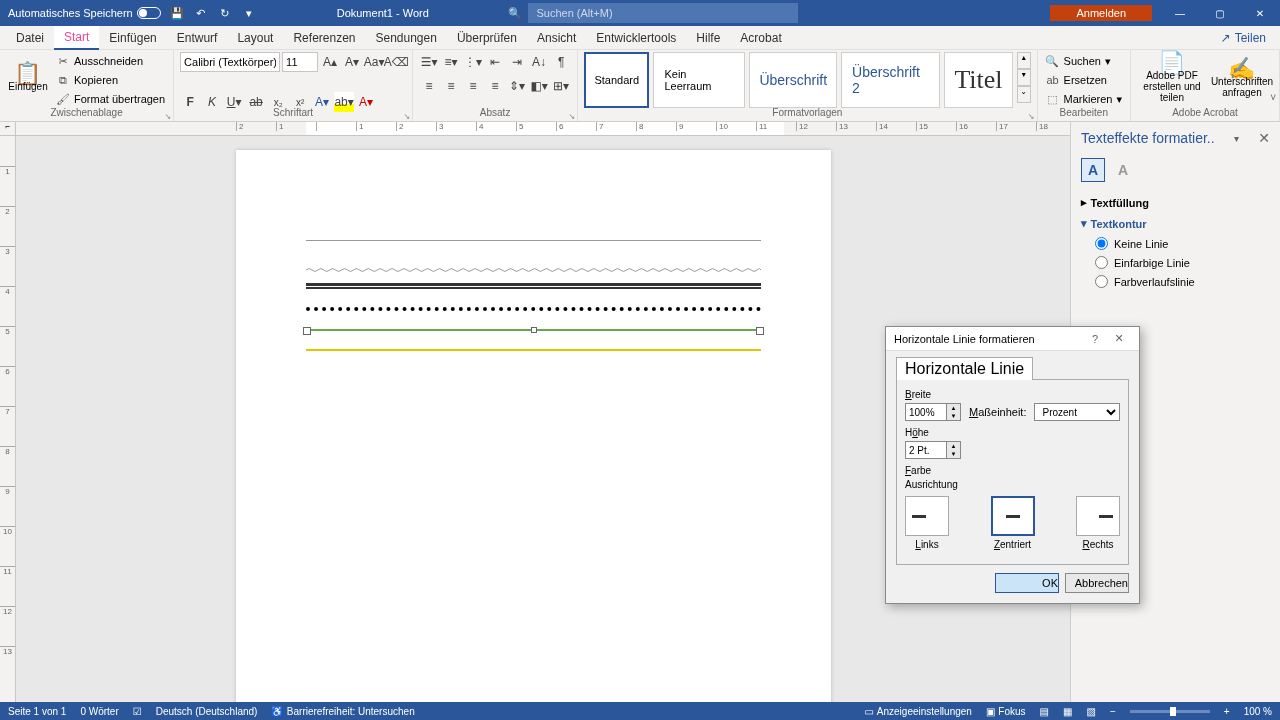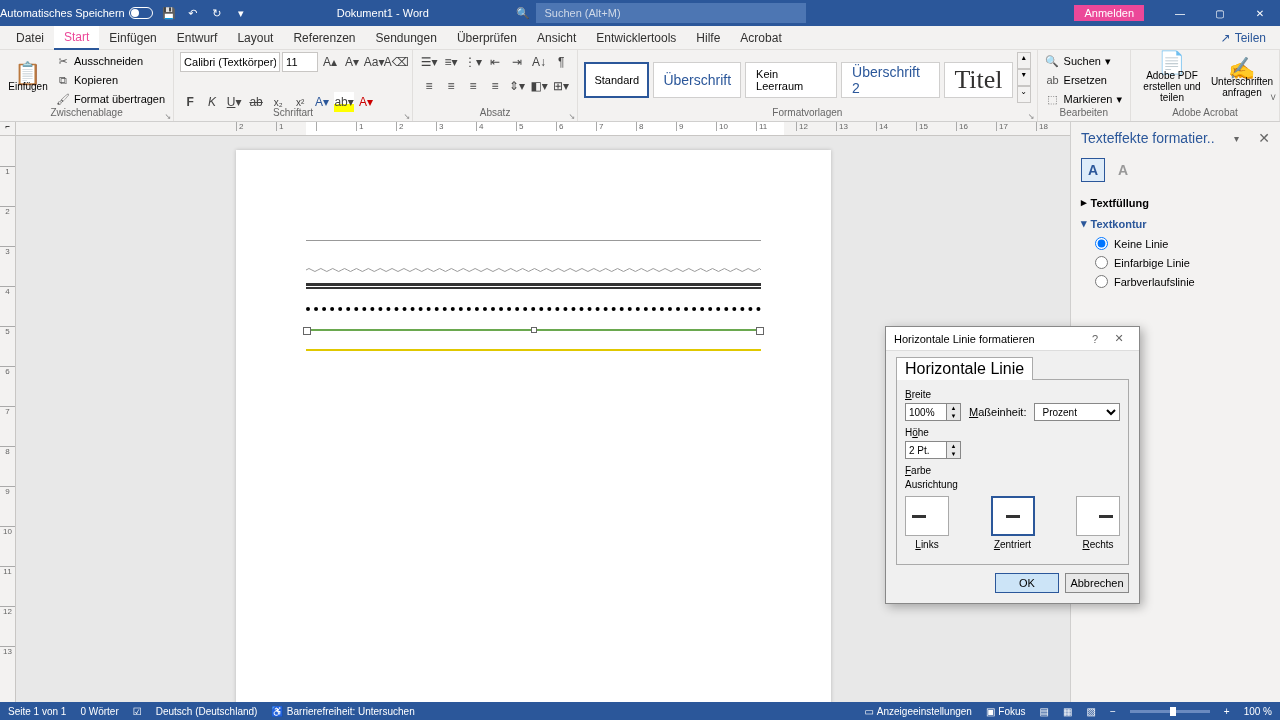--- a/index.html
+++ b/index.html
@@ -1,31 +1,31 @@
 <!DOCTYPE html>
 <html><head>
 <meta charset="utf-8">
 <style>
 * { margin: 0; padding: 0; box-sizing: border-box; font-family: "Segoe UI", sans-serif; }
 body { background: #fff; width: 1280px; height: 720px; overflow: hidden; position: relative; }
 
 
 .titlebar { height: 26px; background: #2b579a; display: flex; align-items: center; color: #fff; font-size: 11px; }
-.titlebar-left { display: flex; align-items: center; gap: 8px; }
+.titlebar-left { display: flex; align-items: center; gap: 8px; padding-left: 8px; }
 .autosave-toggle { display: flex; align-items: center; gap: 4px; }
 .toggle-pill { width: 24px; height: 12px; border: 1px solid #fff; border-radius: 6px; position: relative; }
 .toggle-pill::after { content: ''; width: 8px; height: 8px; background: #fff; border-radius: 50%; position: absolute; left: 1px; top: 1px; }
 .qat-icon { width: 16px; height: 16px; display: flex; align-items: center; justify-content: center; color: #fff; }
 .titlebar-center { flex: 1; text-align: center; }
 .titlebar-search { display: flex; align-items: center; }
 .search-box { background: #4d76b3; border: none; color: #fff; padding: 2px 8px; width: 270px; height: 20px; font-size: 11px; }
 .search-box::placeholder { color: #cfd9e8; }
 .search-icon { color: #cfd9e8; margin-right: 6px; }
 .titlebar-right { display: flex; align-items: center; gap: 0; }
-.anmelden-btn { background: #ec4899; color: #fff; padding: 2px 10px; font-size: 11px; margin-right: 16px; }
+.anmelden-btn { background: #c2410c; color: #fff; padding: 2px 26px; font-size: 11px; margin-right: 8px; }
 .win-btn { width: 40px; height: 26px; display: flex; align-items: center; justify-content: center; color: #fff; font-size: 10px; }
 
 
 .ribbon-tabs { height: 24px; background: #f3f2f1; display: flex; align-items: center; padding: 0 6px; border-bottom: 1px solid #e1dfdd; }
 .ribbon-tab { padding: 4px 10px; font-size: 12px; color: #323130; cursor: pointer; }
 .ribbon-tab.active { color: #ec4899; border-bottom: 2px solid #2b579a; background: #fff; }
 .teilen-btn { margin-left: auto; font-size: 12px; color: #2b579a; display: flex; align-items: center; gap: 4px; padding-right: 8px; }
 
 
 .ribbon { height: 72px; background: #f3f2f1; display: flex; border-bottom: 1px solid #d0cfce; position: relative; }
@@ -37,21 +37,21 @@
 .big-btn-icon { font-size: 22px; color: #2b579a; margin-bottom: 2px; }
 .btn-col { display: flex; flex-direction: column; gap: 1px; }
 .small-btn { display: flex; align-items: center; gap: 4px; font-size: 11px; height: 18px; padding: 0 2px; }
 .small-btn-icon { width: 14px; text-align: center; color: #555; }
 .font-row { display: flex; align-items: center; gap: 2px; height: 20px; }
 .font-name-sel { width: 100px; height: 20px; font-size: 11px; border: 1px solid #c8c6c4; background: #fff; padding: 0 3px; }
 .font-size-sel { width: 36px; height: 20px; font-size: 11px; border: 1px solid #c8c6c4; background: #fff; padding: 0 3px; }
 .fmt-btn { width: 20px; height: 20px; display: flex; align-items: center; justify-content: center; font-size: 12px; color: #444; }
 .fmt-btn.small { font-size: 10px; }
 .styles-gallery { display: flex; gap: 4px; align-items: center; }
-.style-item { border: 1px solid #d0cfce; background: #fff; padding: 6px 10px; height: 36px; min-width: 60px; display: flex; align-items: center; justify-content: center; font-size: 11px; }
+.style-item { border: 1px solid #d0cfce; background: #fff; padding: 6px 10px; height: 56px; min-width: 60px; display: flex; align-items: center; justify-content: center; font-size: 11px; }
 .style-item.selected { border: 1px solid #2b579a; box-shadow: inset 0 0 0 1px #2b579a; }
 .style-titel { font-size: 26px; font-family: Liberation Serif, serif; color: #323130; }
 .style-ub { color: #2b579a; font-size: 14px; }
 .styles-scroll { width: 14px; display: flex; flex-direction: column; }
 .styles-scroll div { height: 17px; border: 1px solid #c8c6c4; font-size: 8px; text-align: center; background: #f3f2f1; }
 .collapse-arrow { position: absolute; right: 4px; bottom: 18px; font-size: 10px; color: #666; }
 
 
 .ruler-corner { position: absolute; left: 0; top: 122px; width: 16px; height: 14px; background: #f3f2f1; border-right: 1px solid #c8c6c4; border-bottom: 1px solid #c8c6c4; font-size: 8px; text-align: center; }
 .ruler-h { position: absolute; left: 16px; top: 122px; right: 0; height: 14px; background: #f3f2f1; border-bottom: 1px solid #c8c6c4; font-size: 8px; color: #666; overflow: hidden; }
@@ -111,21 +111,21 @@
 .color-drop { width: 14px; background: #e8e8e8; border-left: 1px solid #888; font-size: 8px; text-align: center; }
 .align-row { display: flex; justify-content: space-between; margin: 6px 0; }
 .align-item { display: flex; flex-direction: column; align-items: center; gap: 3px; font-size: 10px; }
 .align-box { width: 44px; height: 40px; border: 1px solid #aaa; background: #fff; display: flex; align-items: center; padding: 0 6px; }
 .align-box.selected { border: 2px solid #2b579a; }
 .align-dash { width: 14px; height: 3px; background: #333; }
 .align-box.left .align-dash { margin-right: auto; }
 .align-box.center .align-dash { margin: 0 auto; }
 .align-box.right .align-dash { margin-left: auto; }
 .dlg-buttons { display: flex; justify-content: flex-end; gap: 6px; margin-top: 8px; }
-.dlg-btn { width: 64px; height: 20px; border: 1px solid #888; background: #e8e8e8; font-size: 11px; }
+.dlg-btn { width: 64px; height: 20px; border: 1px solid #888; background: #e8e8e8; font-size: 11px; text-align: right; }
 .dlg-btn.primary { border: 1px solid #2b579a; background: #cce4f7; }
 
 
 .statusbar { position: absolute; left: 0; right: 0; bottom: 0; height: 18px; background: #2b579a; color: #fff; font-size: 10px; display: flex; align-items: center; padding: 0 8px; gap: 14px; }
 .statusbar .spacer { flex: 1; }
 .sb-item { display: flex; align-items: center; gap: 3px; }
 .zoom-slider { width: 80px; height: 3px; background: #6a8ac0; position: relative; }
 .zoom-slider::after { content: ''; position: absolute; left: 50%; top: -3px; width: 6px; height: 9px; background: #fff; }
 
 u.acc { text-decoration: underline; }
@@ -255,22 +255,22 @@
       </div>
     </div>
     <div class="group-label">Absatz</div>
     <div class="group-launcher">↘</div>
   </div>
 
   <div class="ribbon-group" style="flex:1">
     <div class="group-body">
       <div class="styles-gallery">
         <div class="style-item selected">Standard</div>
+        <div class="style-item">Kein Leerraum</div>
         <div class="style-item style-ub">Überschrift</div>
-        <div class="style-item">Kein Leerraum</div>
         <div class="style-item style-ub">Überschrift 2</div>
         <div class="style-item style-titel">Titel</div>
       </div>
       <div class="styles-scroll">
           <div>▴</div>
           <div>▾</div>
           <div>⌄</div>
         </div>
     </div>
     <div class="group-label">Formatvorlagen</div>

